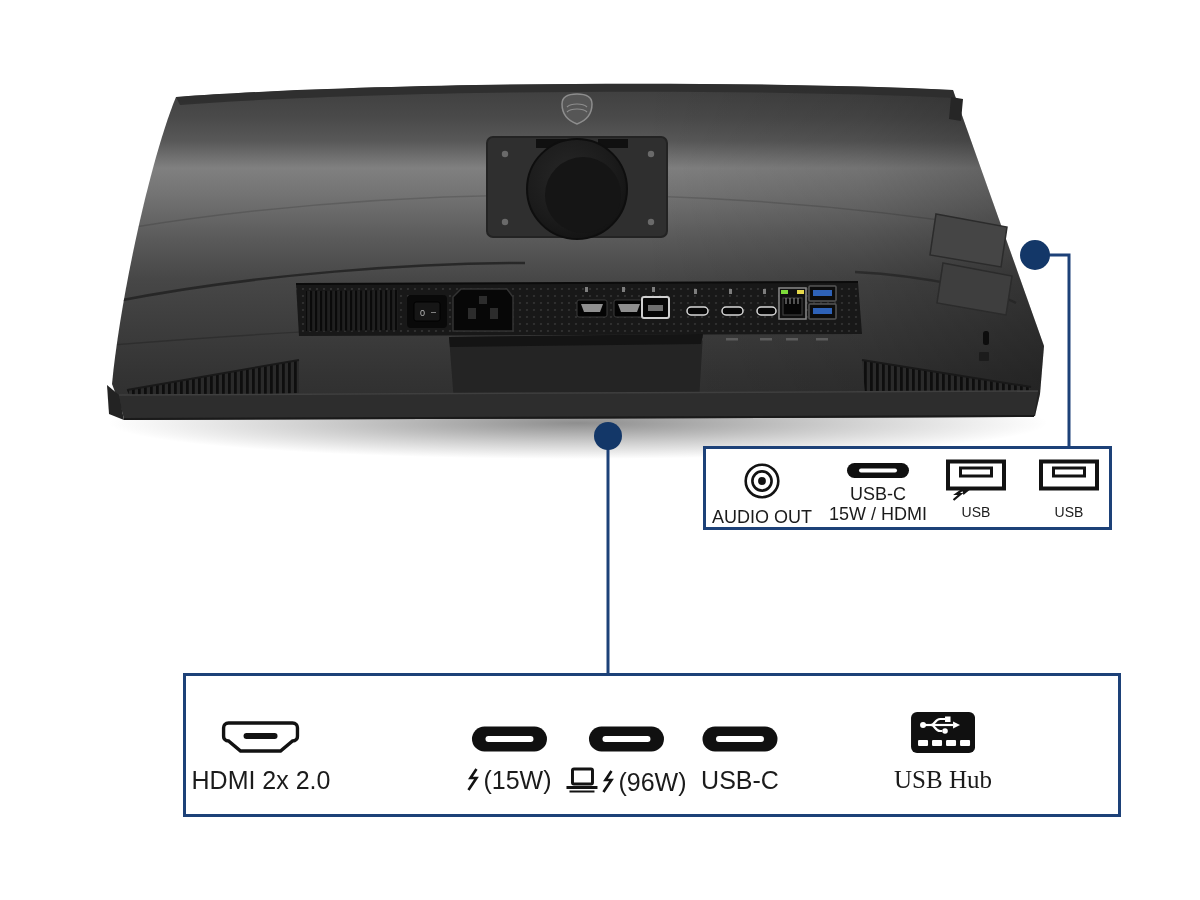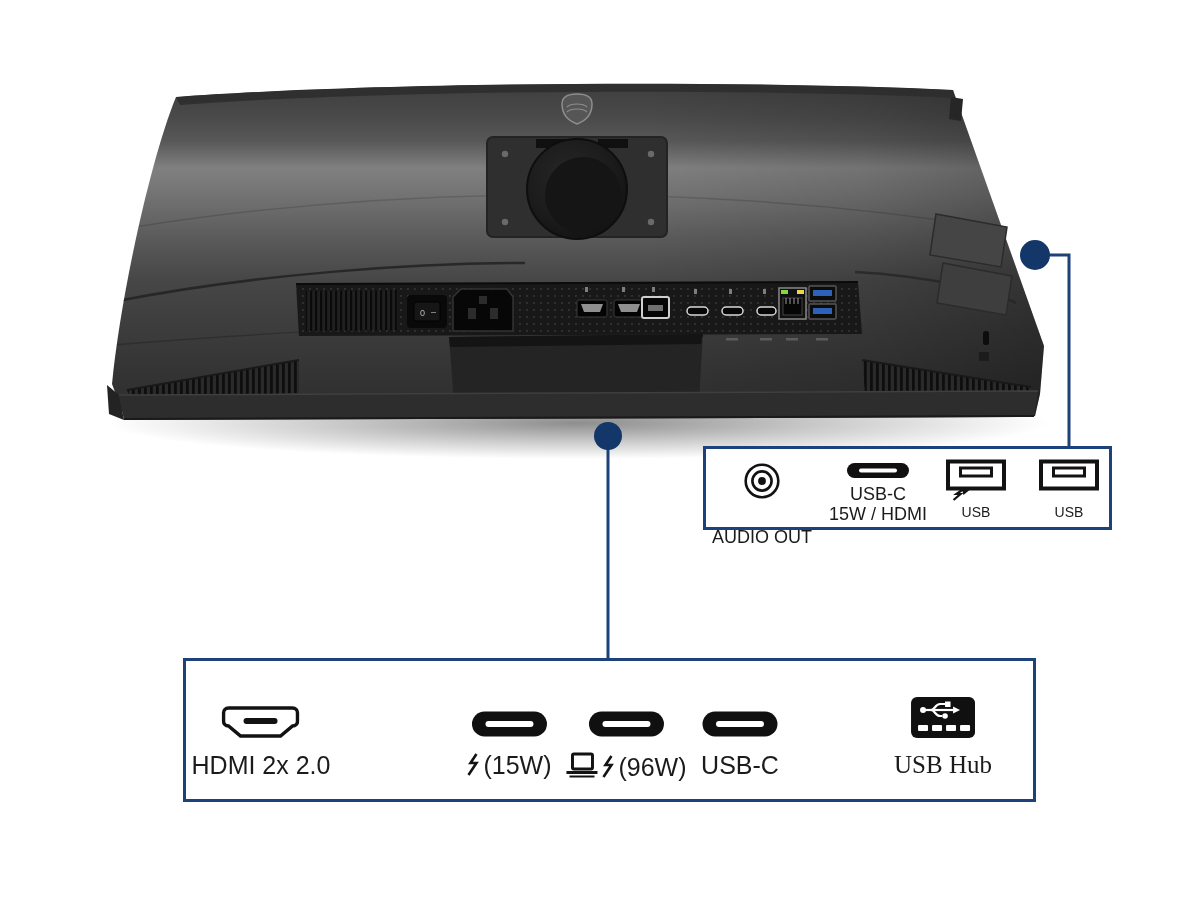--- a/index.html
+++ b/index.html
@@ -3,21 +3,21 @@
 <meta charset="utf-8">
 <style>
   html,body{margin:0;padding:0;background:#fff;}
   .stage{position:relative;width:1200px;height:900px;background:#ffffff;overflow:hidden;
          font-family:"Liberation Sans",sans-serif;color:#1b1b1b;}
   svg.scene{position:absolute;left:0;top:0;display:block;}
 
   
   .box{position:absolute;background:#ffffff;border:3px solid #1d4178;box-sizing:border-box;}
   .side-box{left:703px;top:446px;width:409px;height:84px;}
-  .bottom-box{left:183px;top:658px;width:853px;height:144px;}
+  .bottom-box{left:183px;top:673px;width:938px;height:144px;}
 
   
   .sb-item{position:absolute;top:13px;transform:translateX(-50%);display:flex;
            flex-direction:column;align-items:center;}
   .lbl-sm{font-size:18px;line-height:20px;white-space:nowrap;}
   .lbl-usb{font-size:14px;line-height:20px;white-space:nowrap;}
   .sb-audio .lbl-sm{margin-top:7px;}
   .sb-usbc .lbl-sm{margin-top:5px;}
   .sb-usba .icon-a{margin-top:-3px;}
   .sb-usba .lblwrap{position:relative;margin-top:11px;}
@@ -228,21 +228,21 @@
     <g>
       <line x1="608" y1="442" x2="608" y2="673" stroke="#1d4178" stroke-width="3"></line>
       <circle cx="608" cy="436" r="14" fill="#133768"></circle>
       <path d="M1040,255 H1069 V446" fill="none" stroke="#1d4178" stroke-width="3"></path>
       <circle cx="1035" cy="255" r="15" fill="#133768"></circle>
     </g>
   </svg>
 
   <div class="box side-box">
 
-    <div class="sb-item sb-audio" style="left:56px;gap:20px;">
+    <div class="sb-item sb-audio" style="left:56px;">
       <svg width="38" height="38" viewBox="0 0 38 38">
         <circle cx="19" cy="19" r="16.3" fill="none" stroke="#121212" stroke-width="2.6"></circle>
         <circle cx="19" cy="19" r="9.6" fill="none" stroke="#121212" stroke-width="2.6"></circle>
         <circle cx="19" cy="19" r="3.9" fill="#121212"></circle>
       </svg>
       <div class="lbl-sm">AUDIO OUT</div>
     </div>
 
     <div class="sb-item sb-usbc" style="left:172px;">
       <svg width="64" height="17" viewBox="0 0 64 17">

